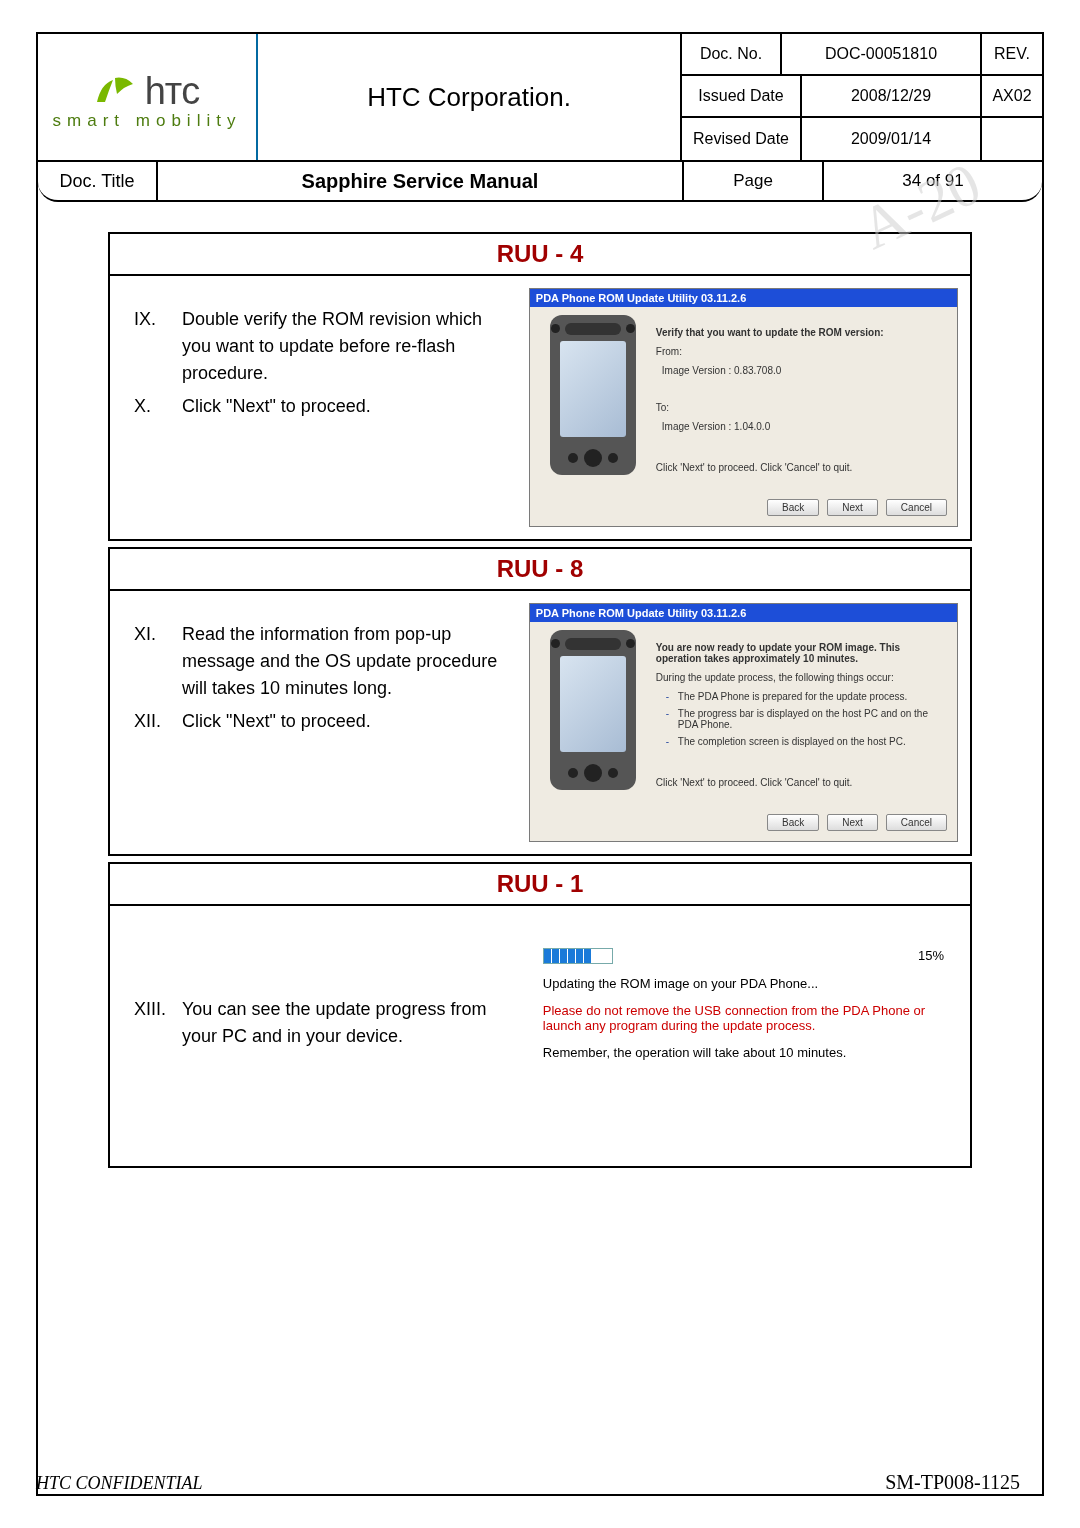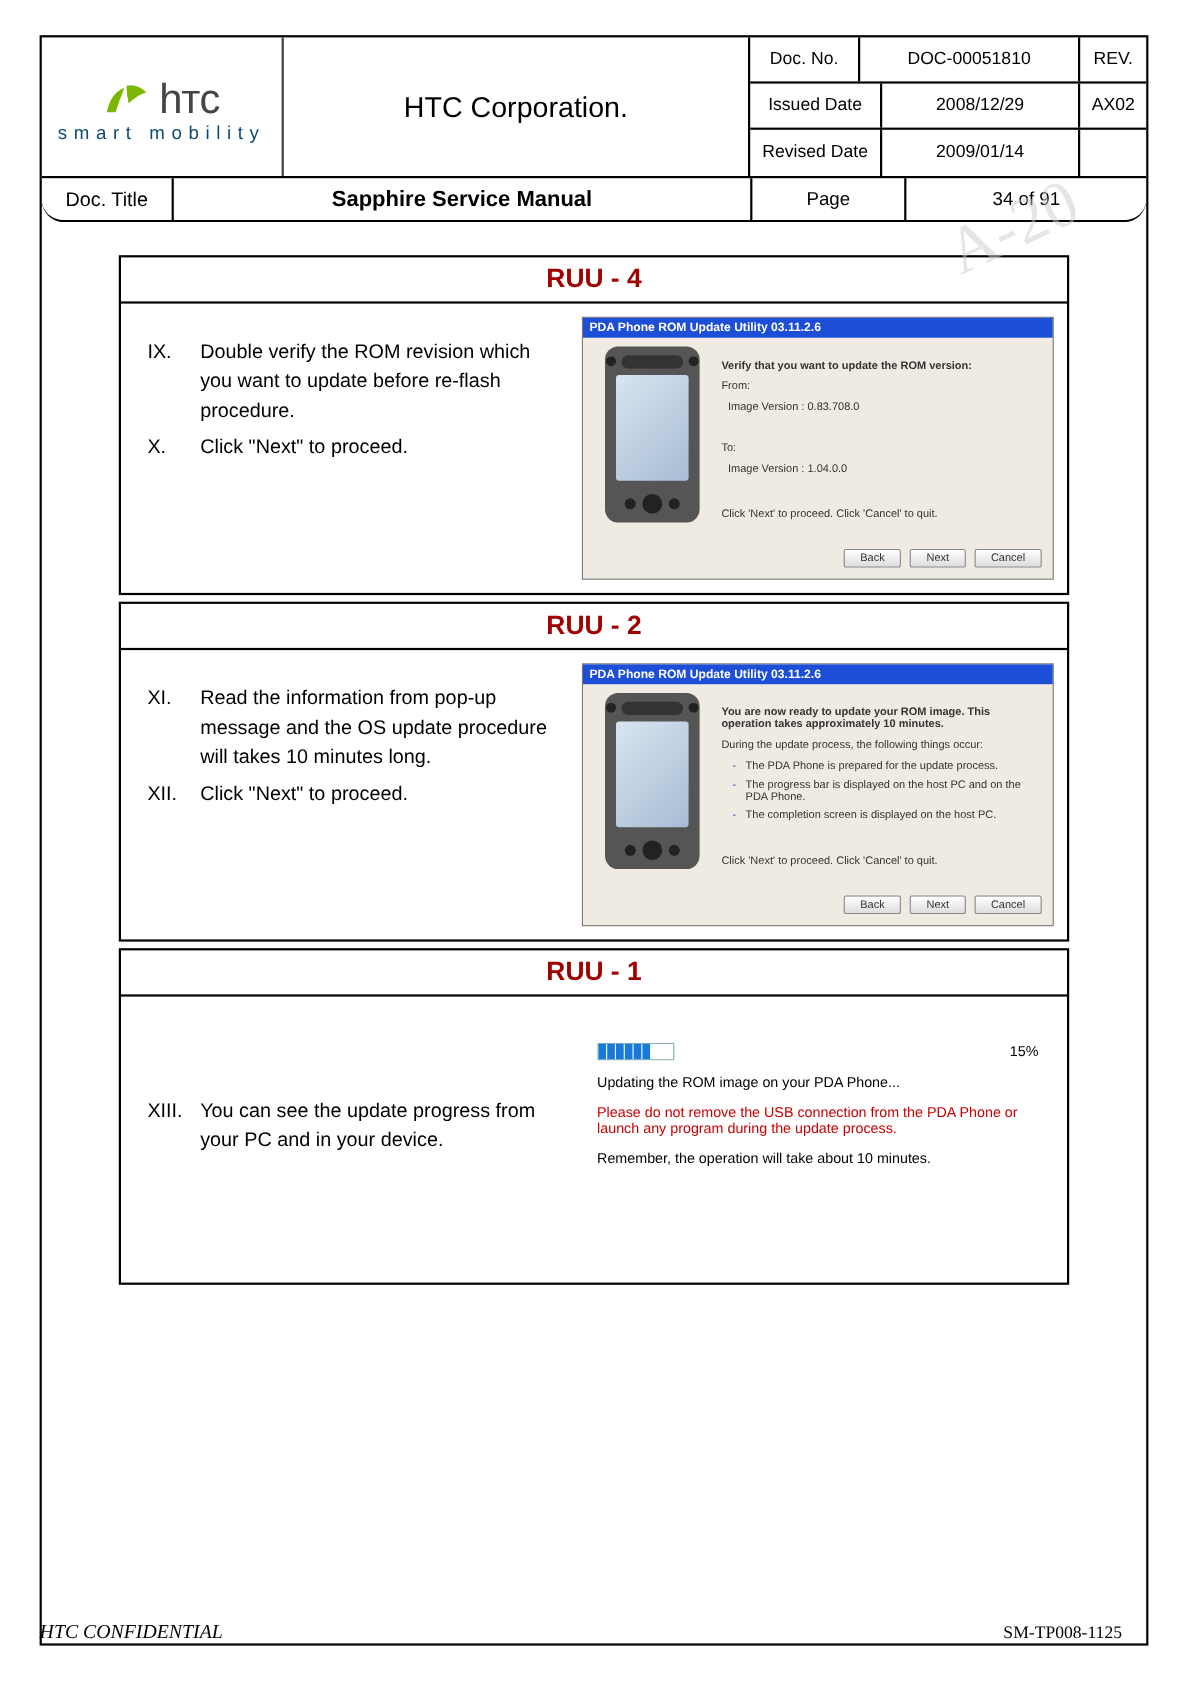--- a/index.html
+++ b/index.html
@@ -1,22 +1,22 @@
 <!DOCTYPE html>
 <html><head>
 <meta charset="utf-8">
 <style>
   * { box-sizing: border-box; margin: 0; padding: 0; }
   body { background: #fff; font-family: Arial, sans-serif; color: #000; width: 1080px; height: 1528px; position: relative; }
   .outer { border: 2px solid #000; position: absolute; left: 36px; top: 32px; width: 1008px; height: 1464px; }
   .hdr { display: flex; border-bottom: 2px solid #000; }
-  .logo-cell { width: 220px; border-right: 2px solid #404040; padding: 10px 6px 4px 6px; display: flex; flex-direction: column; align-items: center; justify-content: center; }
+  .logo-cell { width: 220px; border-right: 2px solid #0369a1; padding: 10px 6px 4px 6px; display: flex; flex-direction: column; align-items: center; justify-content: center; }
   .logo-row { display:flex; align-items:center; gap:4px; }
   .logo-text { font-size: 38px; font-weight: 300; letter-spacing: -1px; color:#444; }
-  .logo-sub { font-size: 17px; letter-spacing: 6px; color:#0c4a6e; margin-top:-2px; }
+  .logo-sub { font-size: 17px; letter-spacing: 6px; color:#4d7c0f; margin-top:-2px; }
   .corp-cell { flex: 1; border-right: 2px solid #000; display:flex; align-items:center; justify-content:center; font-size:26px; }
   .meta { width: 360px; display:flex; flex-direction:column; }
   .meta-row { display:flex; border-bottom: 2px solid #000; height: 42px; }
   .meta-row:last-child { border-bottom:none; }
   .meta-cell { border-right:2px solid #000; display:flex; align-items:center; justify-content:center; font-size:16px; padding:0 6px; }
   .meta-cell.last { border-right:none; }
   .title-row { display:flex; border-bottom:2px solid #000; height:40px;border-radius:20px; }
   .title-lbl { width:120px; border-right:2px solid #000; display:flex; align-items:center; justify-content:center; font-size:18px; }
   .title-val { flex:1; border-right:2px solid #000; display:flex; align-items:center; justify-content:center; font-size:20px; font-weight:bold; }
   .page-lbl { width:140px; border-right:2px solid #000; display:flex; align-items:center; justify-content:center; font-size:17px; }
@@ -56,21 +56,21 @@
   .btn { border:1px solid #888; background:linear-gradient(#fff,#ddd); padding:2px 14px; font-size:10px; border-radius:2px; }
 
   .progress-box { padding:30px 14px 14px 14px; font-size:13px; }
   .pbar { width:70px; height:16px; border:1px solid #7aa; background:#fff; display:flex; }
   .pseg { width:7px; height:100%; background:#1a7ad9; margin-right:1px; }
   .pct { float:right; margin-top:-16px; }
   .progress-box p { margin:12px 0; }
   .warn { color:#c00; }
 
   .confidential { position:absolute; bottom:34px; left:36px; font-style:italic; font-family:"Times New Roman",serif; font-size:18px; }
-  .doccode { position:absolute; bottom:34px; right:60px; font-family:"Times New Roman",serif; font-size:16px; }
+  .doccode { position:absolute; bottom:34px; right:60px; font-family:"Times New Roman",serif; font-size:20px; }
 </style>
 </head>
 <body>
 
 <div class="outer">
   <div class="hdr">
     <div class="logo-cell">
       <div class="logo-row">
         <svg width="46" height="34" viewBox="0 0 46 34">
             <path d="M2 28 Q6 10 18 6 Q14 16 10 28 Z" fill="#7ab800"></path>
@@ -150,21 +150,21 @@
               <span class="btn">Back</span>
               <span class="btn">Next</span>
               <span class="btn">Cancel</span>
             </div>
           </div>
         </div>
       </div>
     </div>
 
     <div class="section">
-      <div class="sec-hdr">RUU - 2</div>
+      <div class="sec-hdr">RUU - 8</div>
       <div class="sec-body">
         <div class="col-left">
           <div class="step-row">
               <div class="step-num">XI.</div>
               <div class="step-txt">Read the information from pop-up message and the OS update procedure will takes 10 minutes long.</div>
             </div>
           <div class="step-row">
               <div class="step-num">XII.</div>
               <div class="step-txt">Click "Next" to proceed.</div>
             </div>

